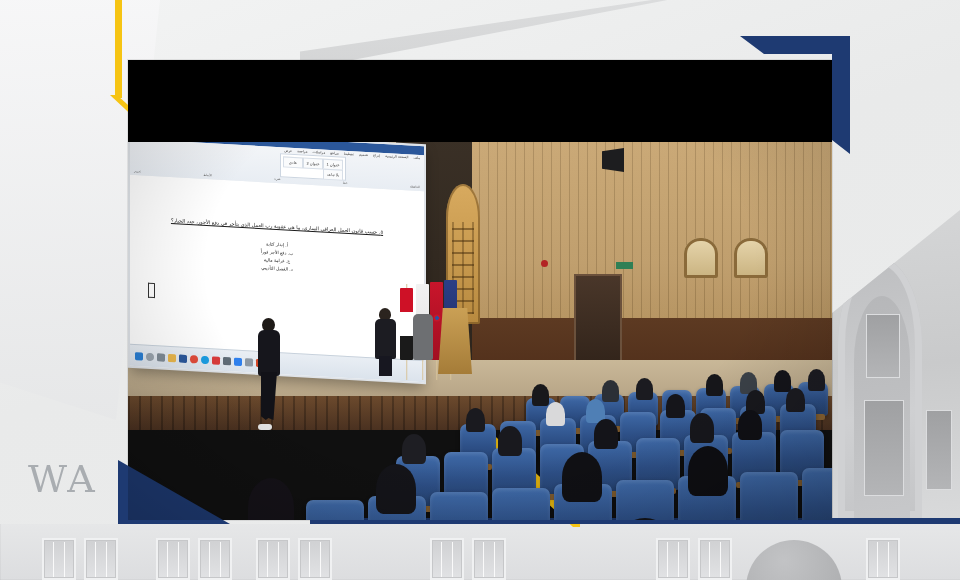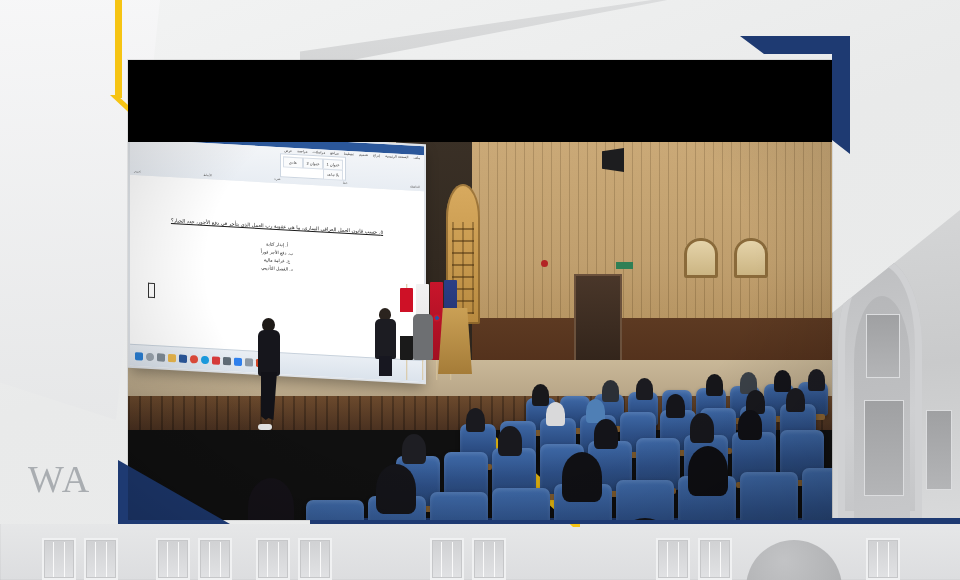--- a/index.html
+++ b/index.html
@@ -154,21 +154,21 @@
     color: #a9adb1;
     font-family: "DejaVu Serif", serif;
     letter-spacing: 2px;
     line-height: .92;
     user-select: none;
   }
   .logo .row {
     font-size: 38px;
     font-weight: 400;
   }
-  .logo .row.r2 { margin-top: 4px; font-family: Liberation Serif, serif; }
+  .logo .row.r2 { margin-top: 4px; }
 
   
   .photo {
     position: absolute;
     left: 128px; top: 60px;
     width: 704px; height: 460px;
     overflow: hidden;
     background: #101010;
     box-shadow: 0 0 0 1px rgba(0,0,0,.08);
   }

